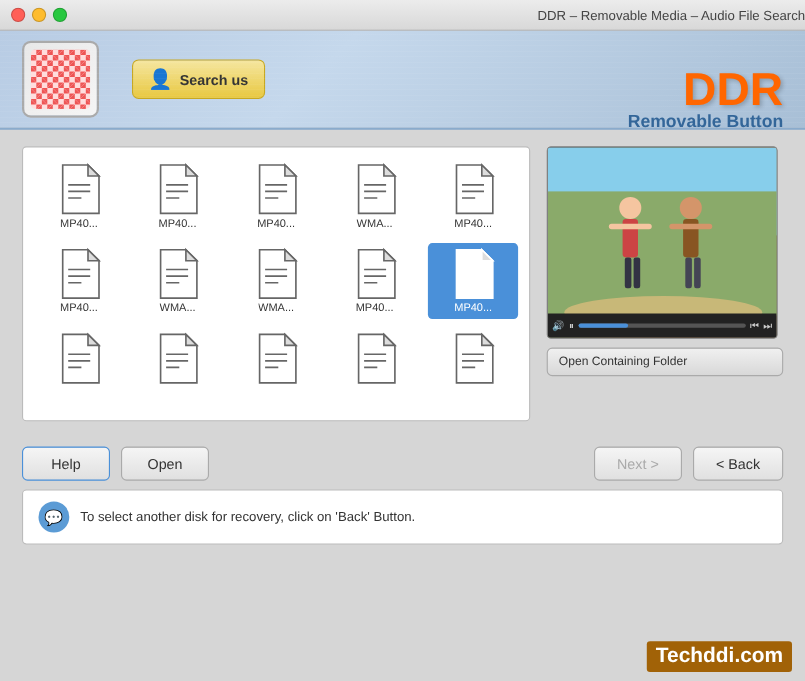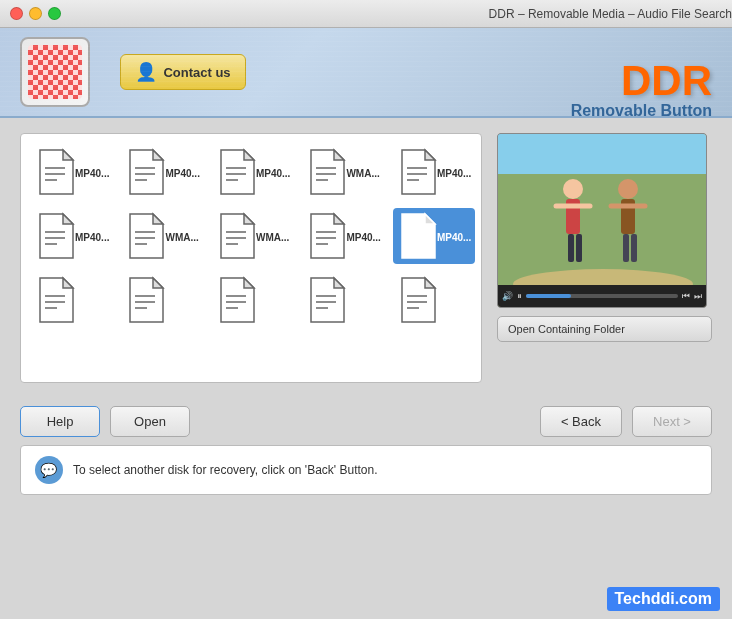--- a/index.html
+++ b/index.html
@@ -128,26 +128,25 @@
       overflow-y: auto;
       padding: 10px;
     }
     .file-grid {
       display: grid;
       grid-template-columns: repeat(5, 1fr);
       gap: 8px;
     }
     .file-item {
       display: flex;
-      flex-direction: row;
+      flex-direction: column;
       align-items: center;
       padding: 4px;
       border-radius: 4px;
       cursor: pointer;
-      font-weight: bold;
     }
     .file-item.selected {
       background: #4a90d9;
     }
     .file-icon {
       width: 40px; height: 48px;
       position: relative;
     }
     .file-icon svg {
       width: 40px; height: 48px;
@@ -279,23 +278,23 @@
       color: white;
       font-size: 14px;
       flex-shrink: 0;
     }
 
     
     .watermark {
       position: absolute;
       bottom: 8px;
       right: 12px;
-      background: #3b82f6;
+      background: #a16207;
       color: white;
-      font-size: 16px;
+      font-size: 19px;
       font-weight: 700;
       padding: 3px 8px;
       border-radius: 3px;
     }
 
     
     .header-bg-decor {
       position: absolute;
       top: 0; left: 0; right: 0; bottom: 0;
       opacity: 0.15;
@@ -321,21 +320,21 @@
   <span class="title-bar-title">DDR – Removable Media – Audio File Search</span>
 </div>
 
 <div class="header">
   <div class="header-bg-decor"></div>
   <div class="logo-box">
     <div class="logo-checkerboard"></div>
   </div>
   <button class="contact-btn">
     <span class="contact-icon">👤</span>
-    <span>Contact us</span>
+    <span>Search us</span>
   </button>
   <div class="header-brand">
     <div class="brand-ddr">DDR</div>
     <div class="brand-sub">Removable Button</div>
   </div>
 </div>
 
 <div class="main-content">
 
   <div class="file-grid-container">
@@ -531,22 +530,22 @@
     </div>
     <button class="open-folder-btn">Open Containing Folder</button>
   </div>
 </div>
 
 <div class="bottom-section">
   <div class="nav-buttons">
     <button class="nav-btn blue-border">Help</button>
     <button class="nav-btn">Open</button>
     <div class="spacer"></div>
+    <button class="nav-btn disabled">Next &gt;</button>
     <button class="nav-btn">&lt; Back</button>
-    <button class="nav-btn disabled">Next &gt;</button>
   </div>
 </div>
 
 <div class="status-bar">
   <div class="status-icon">💬</div>
   <span>To select another disk for recovery, click on 'Back' Button.</span>
 </div>
 
 <div class="watermark">Techddi.com</div>
 

